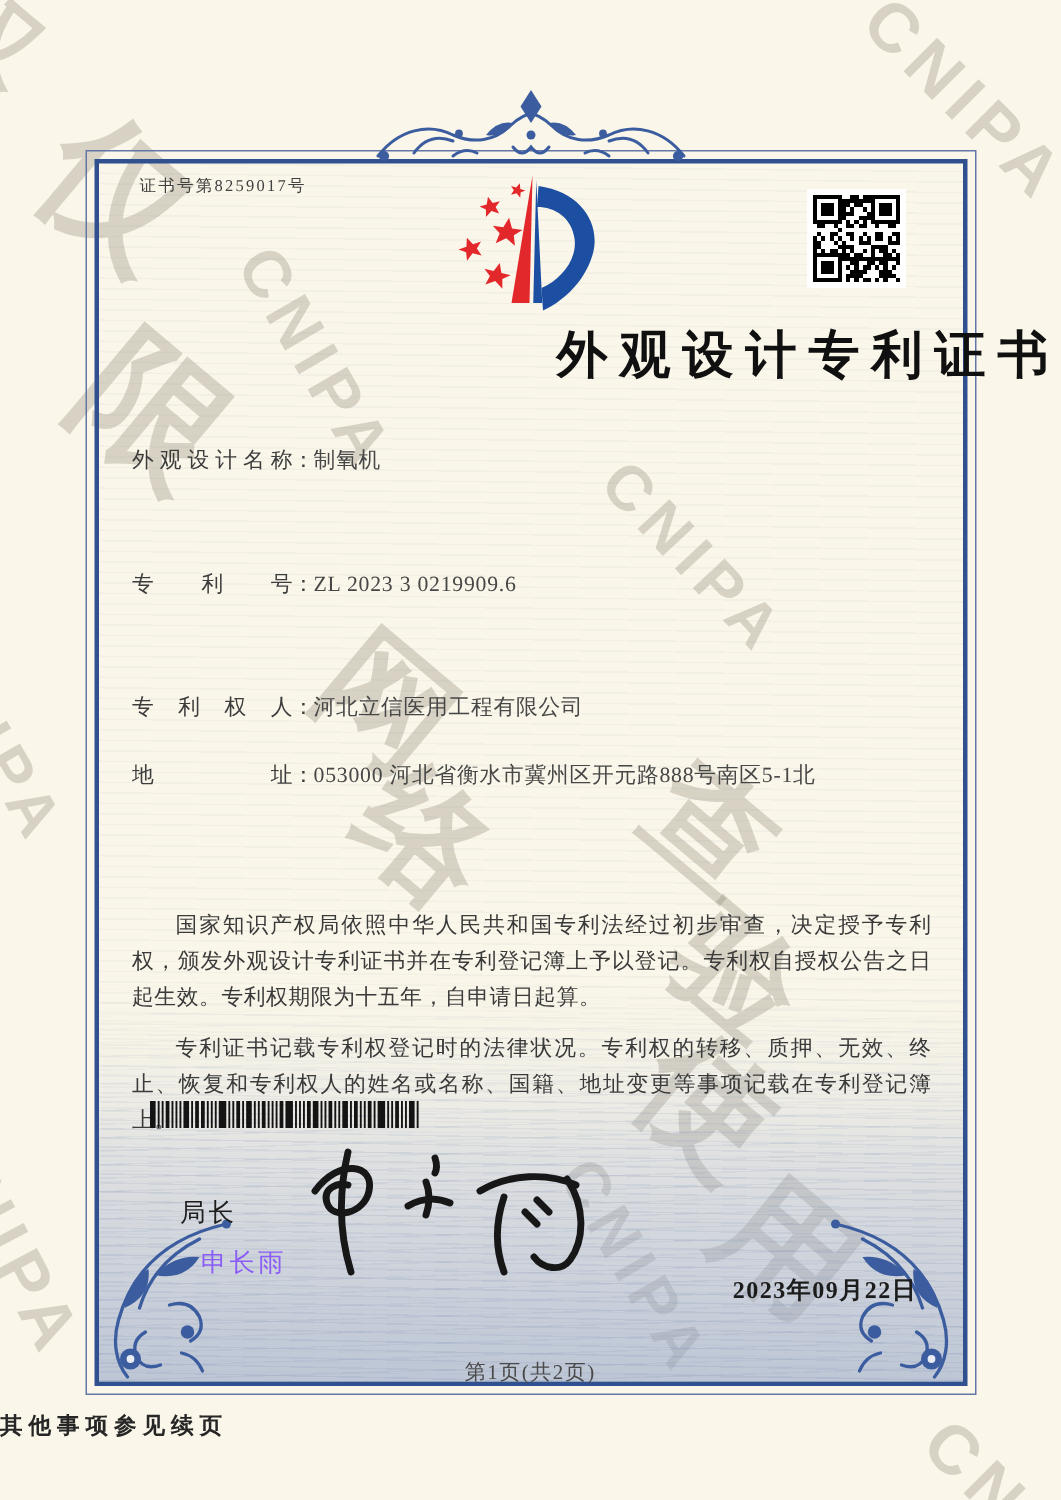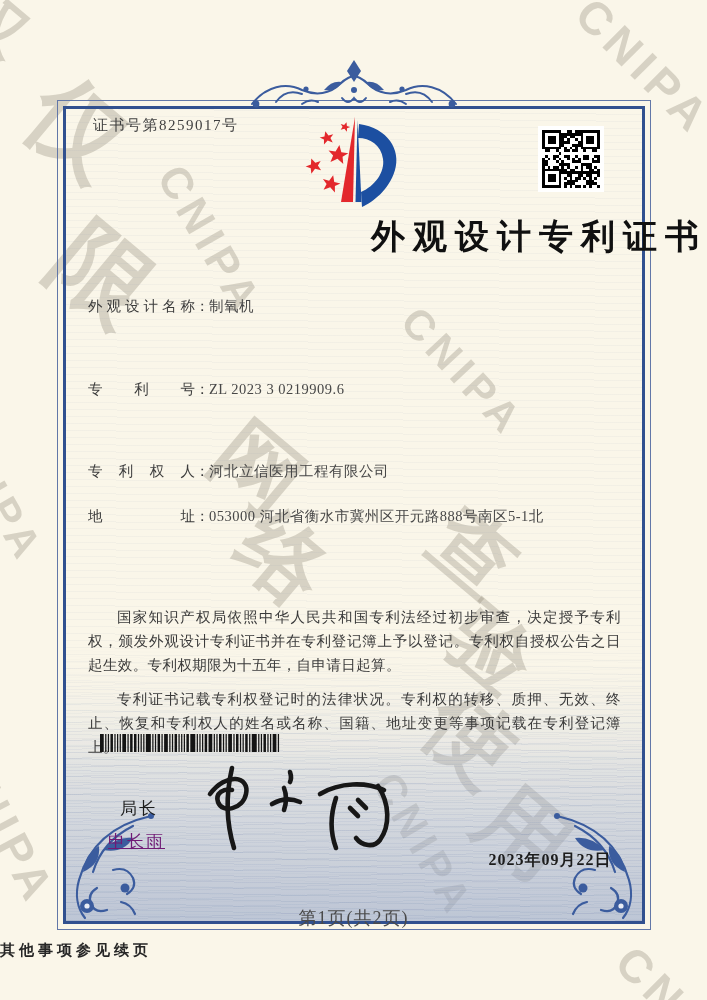--- a/index.html
+++ b/index.html
@@ -32,47 +32,47 @@
       -webkit-mask-image:linear-gradient(to bottom, transparent 0, #000 45%);
       mask-image:linear-gradient(to bottom, transparent 0, #000 45%);}
 
   .top-orn{position:absolute;left:50%;top:56px;transform:translateX(-50%);z-index:3;}
   .corner{position:absolute;bottom:78px;z-index:3;}
   .corner.left{left:63px;}
   .corner.right{right:62px;transform:scaleX(-1);}
 
   
   .content{position:absolute;inset:0;z-index:4;}
-  .cert-no{position:absolute;left:93px;top:116px;font-size:15px;letter-spacing:1.5px;color:#3f3f3f;}
+  .cert-no{position:absolute;left:93px;top:116px;font-size:11px;letter-spacing:1.5px;color:#3f3f3f;}
   .logo{position:absolute;left:293px;top:112px;}
   .qr{position:absolute;left:538px;top:126px;width:66px;height:66px;background:#fff;padding:4px;box-sizing:border-box;}
   .title{position:absolute;left:0;right:0;top:214px;text-align:right;font-size:34px;font-weight:700;
       letter-spacing:8px;color:#101010;}
 
   .frow{position:absolute;left:88px;right:70px;font-size:14.5px;color:#3c3c3c;white-space:nowrap;}
   .flabel{display:inline-block;width:107px;text-align:justify;text-align-last:justify;vertical-align:top;}
   .fcolon{display:inline-block;width:14px;}
   .fvalue{letter-spacing:.5px;color:#474747;}
   .fgroup2{position:absolute;left:307px;top:0;}
 
   .bodytxt{position:absolute;left:88px;right:86px;top:586px;font-size:14.5px;line-height:24px;
       color:#3a3a3a;text-align:justify;letter-spacing:.4px;margin-top:19px;}
   .bodytxt p{margin:0 0 10px 0;text-indent:2em;}
 
   .barcode{position:absolute;left:100px;top:734px;}
 
   .dir-title{position:absolute;left:120px;top:797px;font-size:17px;color:#1d1d1d;
       font-family:"Liberation Sans","DejaVu Sans",sans-serif;letter-spacing:2px;}
-  .dir-name{position:absolute;left:108px;top:830px;font-size:17px;color:#701a75;
-      font-family:"Liberation Sans","DejaVu Sans",sans-serif;letter-spacing:2px;text-decoration:underline;}
+  .dir-name{position:absolute;left:134px;top:830px;font-size:17px;color:#8b5cf6;
+      font-family:"Liberation Sans","DejaVu Sans",sans-serif;letter-spacing:2px;}
   .sig{position:absolute;left:198px;top:760px;}
 
   .issue-date{position:absolute;left:460px;top:850px;width:180px;text-align:center;
       font-size:16px;font-weight:600;letter-spacing:1px;color:#1c1c1c;}
-  .page-ind{position:absolute;left:0;right:0;top:906px;text-align:center;font-size:18px;
+  .page-ind{position:absolute;left:0;right:0;top:906px;text-align:center;font-size:14px;
       color:#4a4a4a;letter-spacing:1px;z-index:4;}
   .footer-note{position:absolute;left:0;right:0;top:941px;text-align:left;font-size:15px;
       font-weight:600;letter-spacing:4px;color:#262626;z-index:4;}
 </style>
 </head>
 <body>
 
 <div class="page">
 
   <div class="wm-layer" id="wmLayer">

